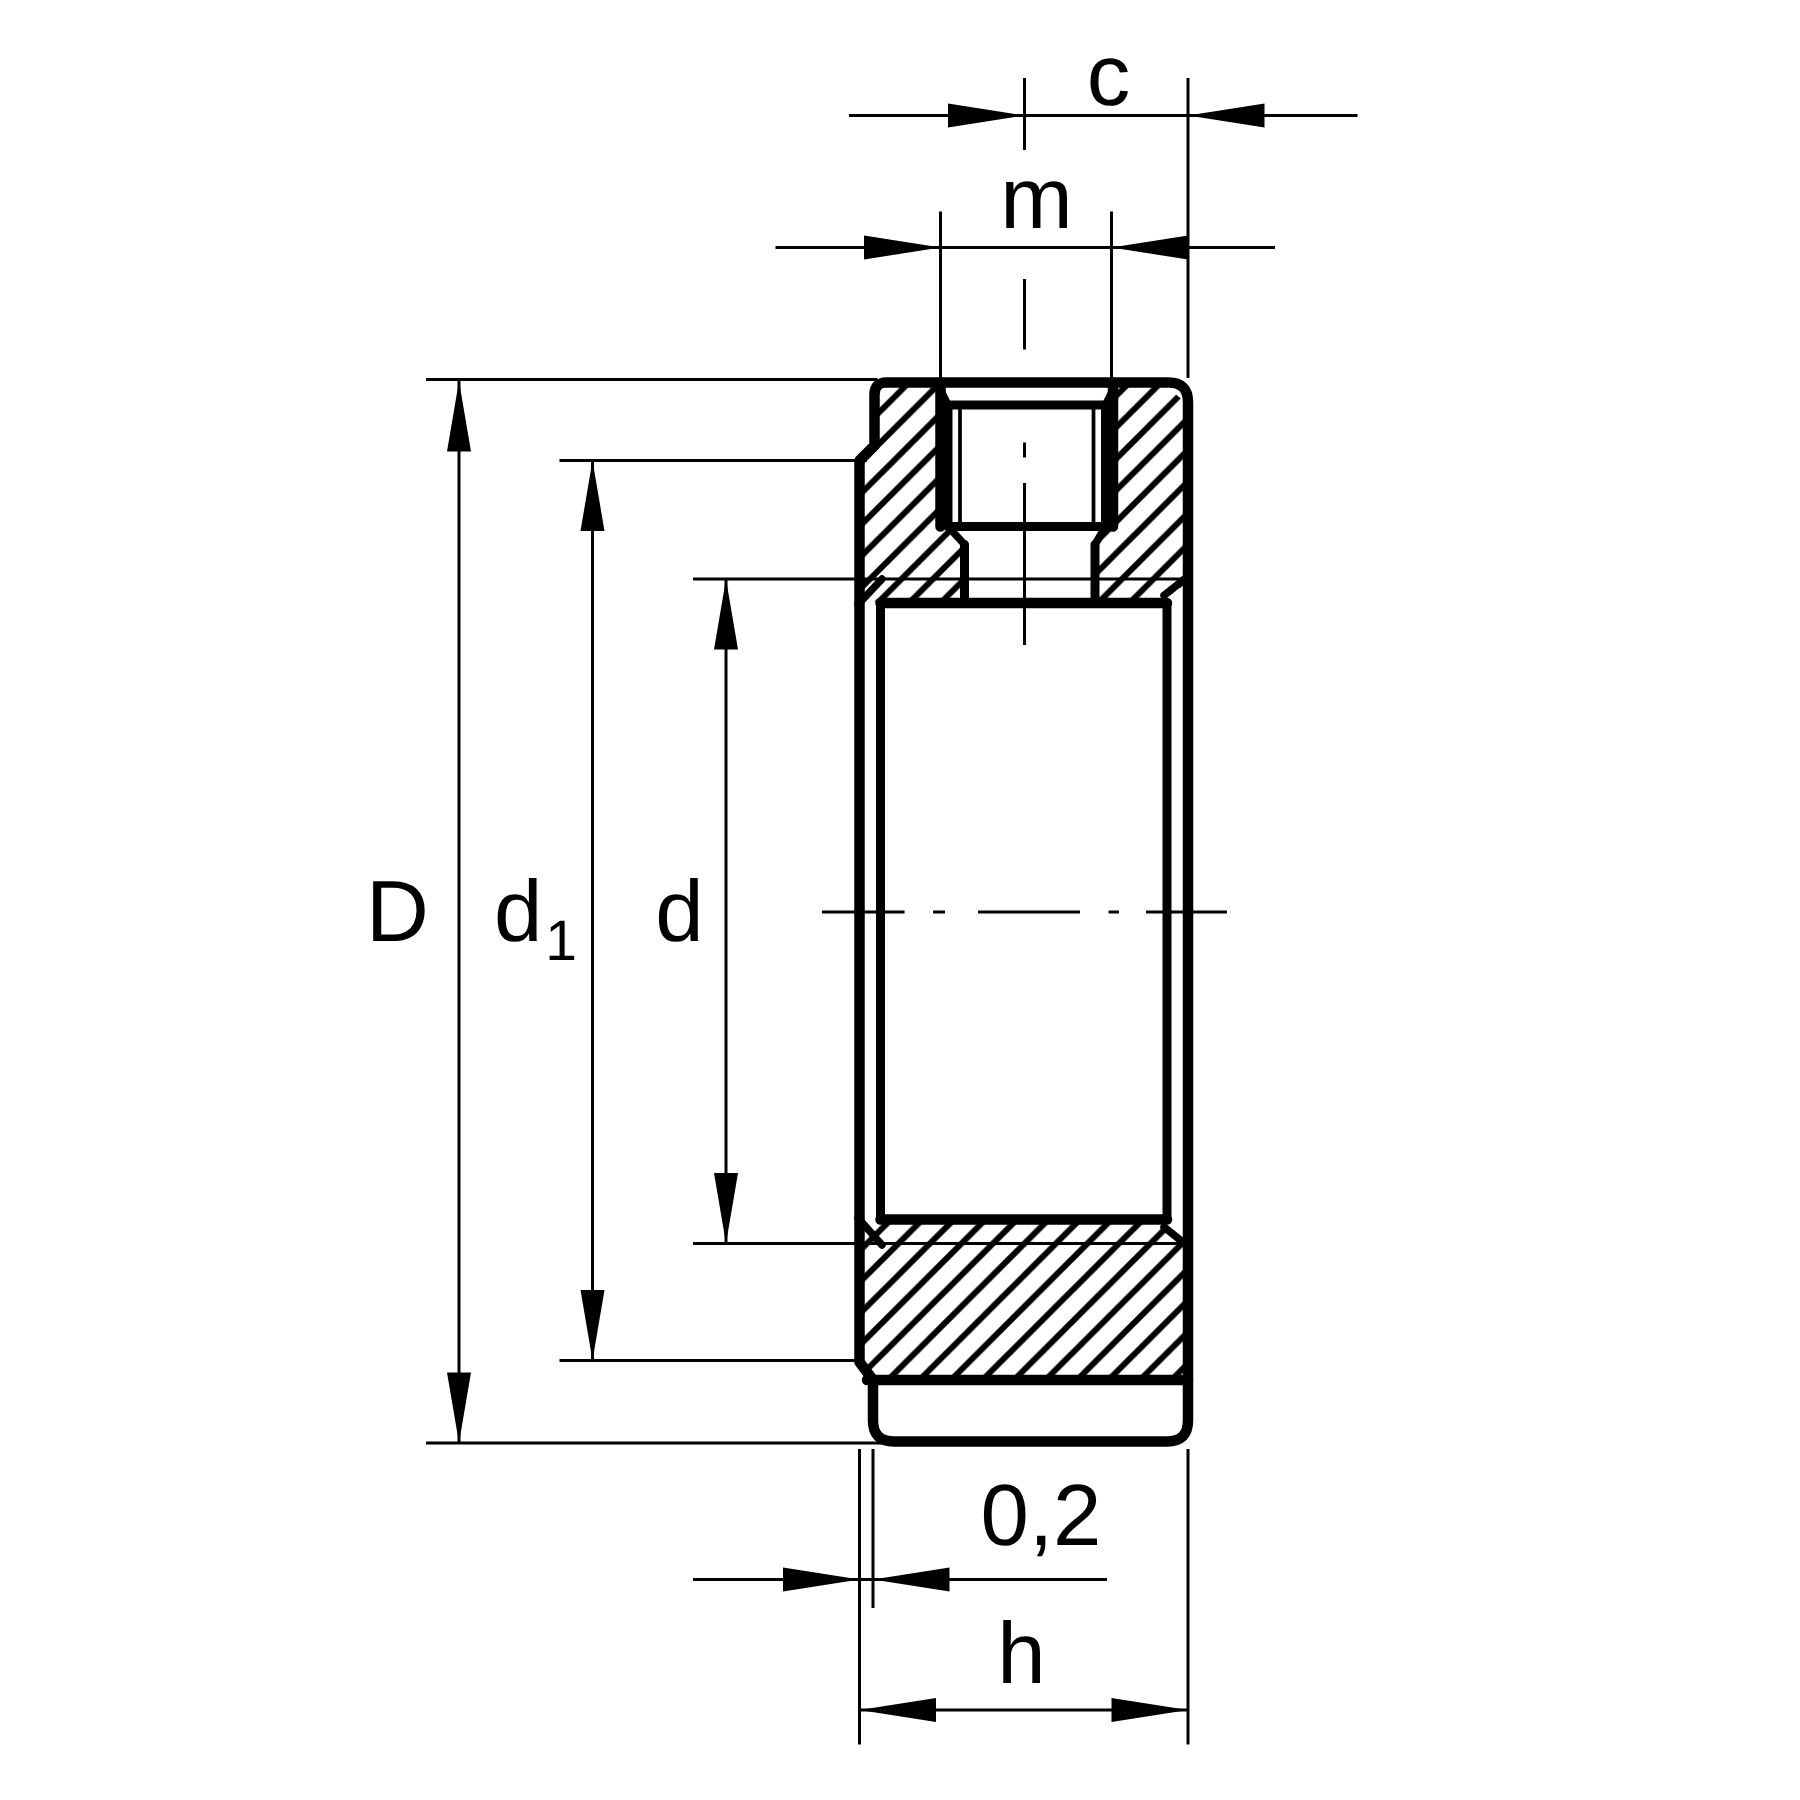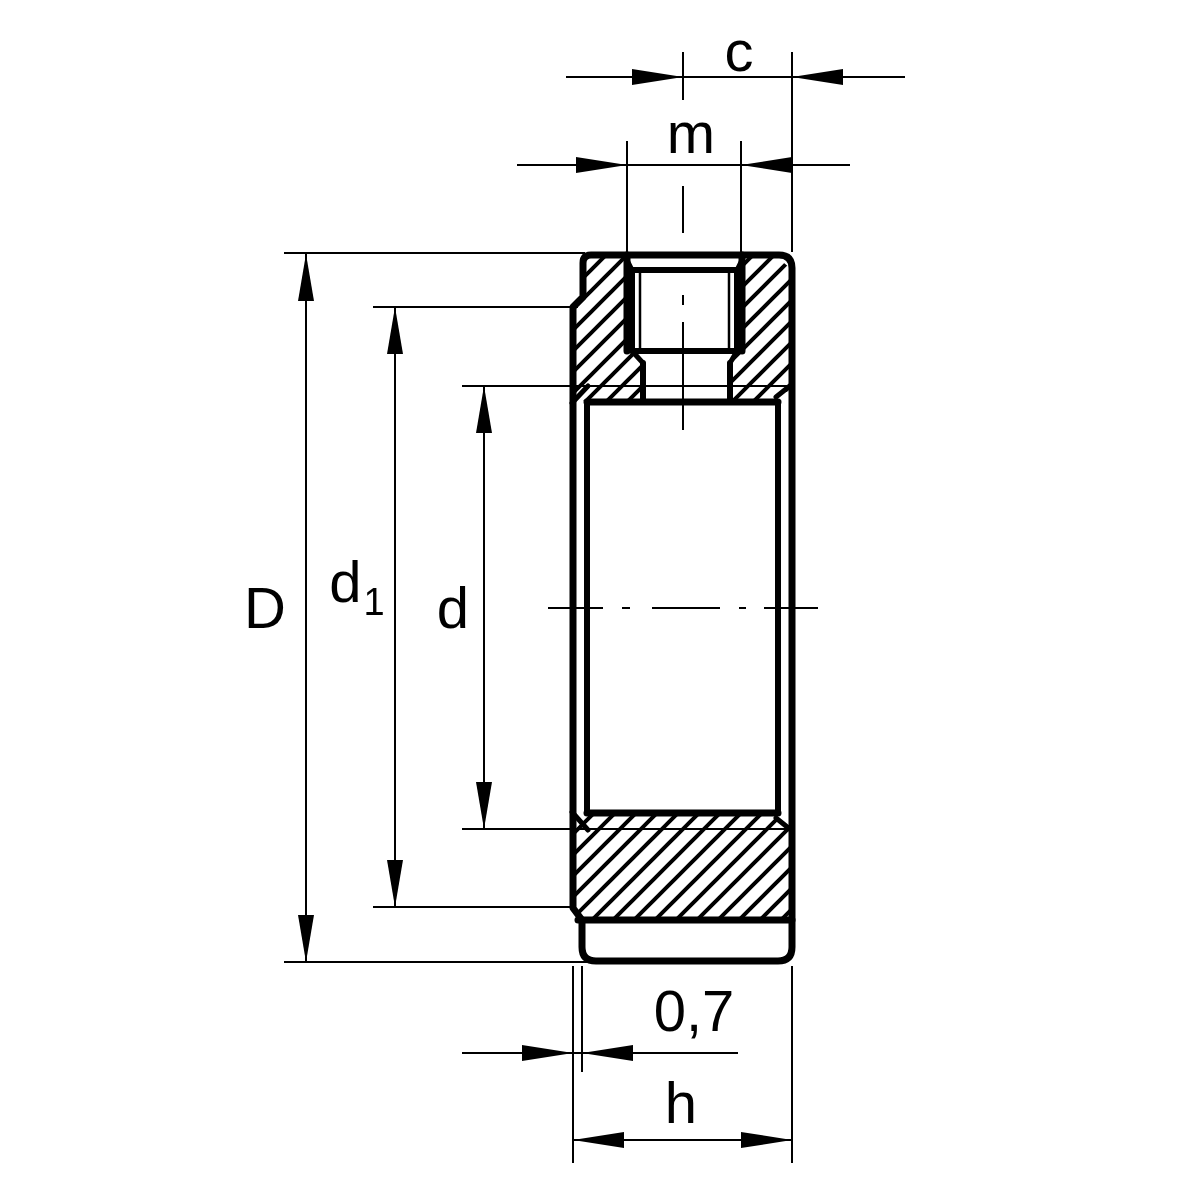--- a/index.html
+++ b/index.html
@@ -126,20 +126,20 @@
       <polygon class="arrow" points="792,1140 741,1132 741,1148"></polygon>
     </g>
   </svg>
 
   <span class="dim-label" style="left:739px;top:51px">c</span>
 
   <span class="dim-label" style="left:691px;top:133px">m</span>
 
   <span class="dim-label" style="left:265px;top:608px">D</span>
 
-  <span class="dim-label" style="left:356px;top:582px"><span>d</span><span class="sub">1</span></span>
+  <span class="dim-label" style="left:356px;top:608px"><span>d</span><span class="sub">1</span></span>
 
   <span class="dim-label" style="left:453px;top:608px">d</span>
 
-  <span class="dim-label" style="left:694px;top:1011px">0,7</span>
+  <span class="dim-label" style="left:694px;top:1011px">0,2</span>
 
   <span class="dim-label" style="left:681px;top:1103px">h</span>
 </div>
 
 </body></html>

